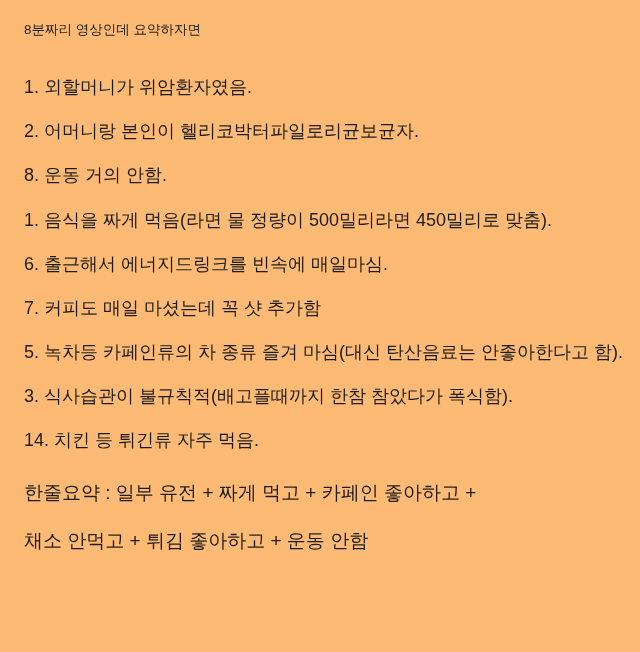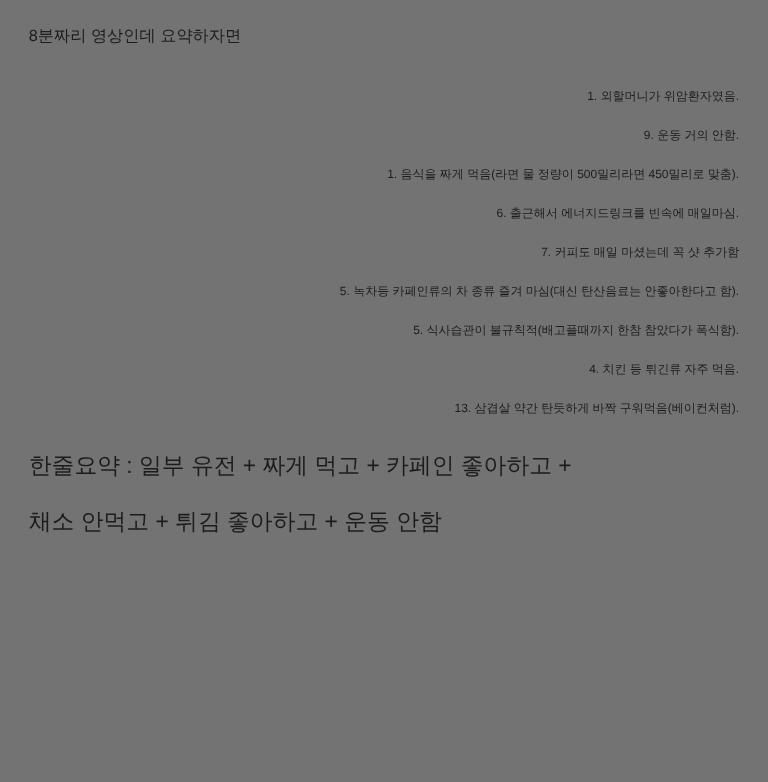--- a/index.html
+++ b/index.html
@@ -11,42 +11,41 @@
     width: 640px;
     height: 652px;
     font-family: "Liberation Sans", "DejaVu Sans", sans-serif;
     color: #1a1a1a;
     overflow: hidden;
   }
   .page {
     position: relative;
     width: 640px;
     height: 652px;
-    background: #737373;
+    background: #fdba74;
     box-sizing: border-box;
     padding: 20px 24px 0 24px;
   }
   .intro {
     font-size: 13.5px;
     line-height: 1.5;
     color: #1c1c1c;
     margin: 0 0 34px 0;
   }
   .list {
     list-style: none;
     margin: 0;
     padding: 0;
   }
   .list-item {
-    font-size: 10px;
+    font-size: 18px;
     line-height: 1.45;
     color: #1c1c1c;
     margin: 0 0 18px 0;
     white-space: nowrap;
-    text-align: right;
   }
   .summary-block {
     margin-top: 26px;
   }
   .summary-line {
     font-size: 19px;
     line-height: 1.45;
     color: #1c1c1c;
     margin: 0 0 20px 0;
     white-space: nowrap;
@@ -57,28 +56,28 @@
 </style>
 </head>
 <body>
 
 <div class="page">
 
   <p class="intro">8분짜리 영상인데 요약하자면</p>
 
   <ul class="list">
     <li class="list-item">1. 외할머니가 위암환자였음.</li>
-    <li class="list-item">9. 운동 거의 안함.</li>
+    <li class="list-item">2. 어머니랑 본인이 헬리코박터파일로리균보균자.</li>
+    <li class="list-item">8. 운동 거의 안함.</li>
     <li class="list-item">1. 음식을 짜게 먹음(라면 물 정량이 500밀리라면 450밀리로 맞춤).</li>
     <li class="list-item">6. 출근해서 에너지드링크를 빈속에 매일마심.</li>
     <li class="list-item">7. 커피도 매일 마셨는데 꼭 샷 추가함</li>
     <li class="list-item">5. 녹차등 카페인류의 차 종류 즐겨 마심(대신 탄산음료는 안좋아한다고 함).</li>
-    <li class="list-item">5. 식사습관이 불규칙적(배고플때까지 한참 참았다가 폭식함).</li>
-    <li class="list-item">4. 치킨 등 튀긴류 자주 먹음.</li>
-    <li class="list-item">13. 삼겹살 약간 탄듯하게 바짝 구워먹음(베이컨처럼).</li>
+    <li class="list-item">3. 식사습관이 불규칙적(배고플때까지 한참 참았다가 폭식함).</li>
+    <li class="list-item">14. 치킨 등 튀긴류 자주 먹음.</li>
   </ul>
 
   <div class="summary-block">
     <p class="summary-line">한줄요약 : 일부 유전 + 짜게 먹고 + 카페인 좋아하고 +</p>
     <p class="summary-line">채소 안먹고 + 튀김 좋아하고 + 운동 안함</p>
   </div>
 
 </div>
 
 </body></html>

